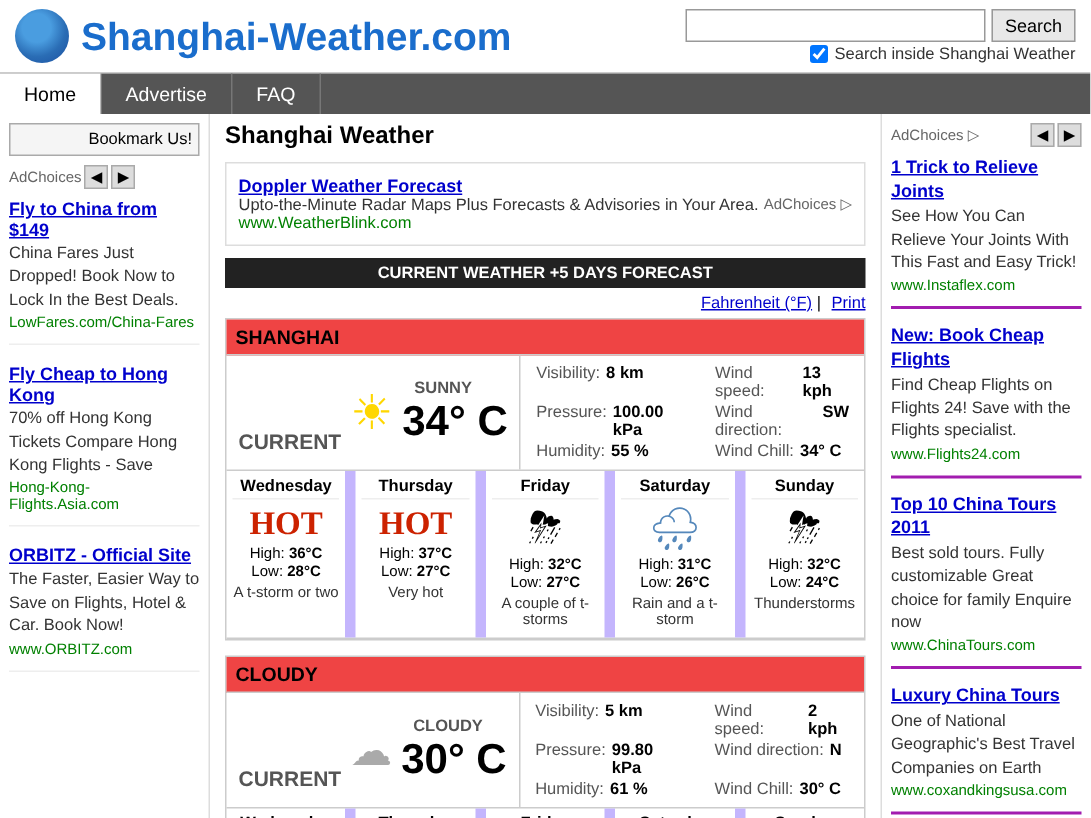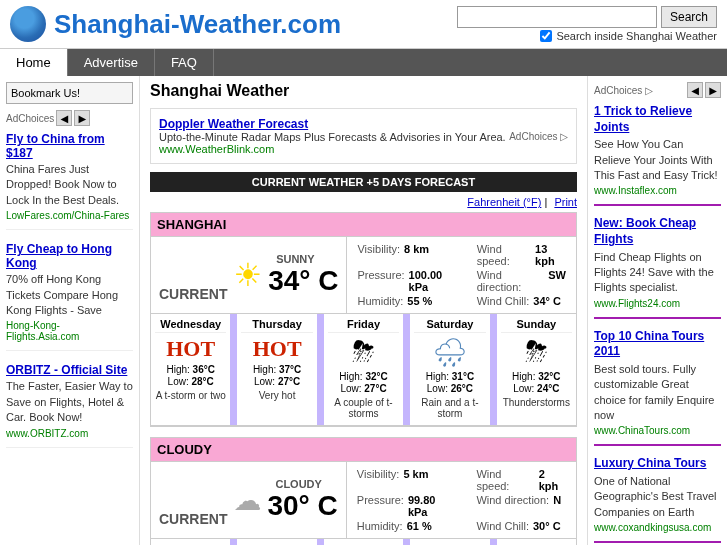--- a/index.html
+++ b/index.html
@@ -19,21 +19,21 @@
     
     #nav { background: #555; display: flex; gap: 0; }
     .nav-item { padding: 6px 16px; color: #fff; font-size: 13px; cursor: pointer; border-right: 1px solid #777; }
     .nav-item.active { background: #fff; color: #000; }
 
     
     #main { display: flex; gap: 0; }
     
     
     #left-sidebar { width: 140px; min-width: 140px; padding: 6px; border-right: 1px solid #ddd; }
-    .sidebar-bookmark { border: 1px solid #aaa; text-align: left; padding: 4px; margin-bottom: 6px; font-size: 11px; cursor: pointer; background: #f5f5f5; }
+    .sidebar-bookmark { border: 1px solid #aaa; text-align: right; padding: 4px; margin-bottom: 6px; font-size: 11px; cursor: pointer; background: #f5f5f5; }
     .sidebar-adchoices { font-size: 10px; color: #666; display: flex; align-items: center; gap: 2px; margin-bottom: 6px; }
     .ad-nav { display: flex; gap: 2px; }
     .ad-nav-btn { width: 16px; height: 16px; background: #ddd; border: 1px solid #aaa; font-size: 10px; cursor: pointer; display: flex; align-items: center; justify-content: center; }
     .sidebar-ad { margin-bottom: 12px; border-bottom: 1px solid #eee; padding-bottom: 8px; }
     .sidebar-ad-title { color: #0000cc; font-size: 12px; font-weight: bold; text-decoration: underline; cursor: pointer; margin-bottom: 2px; }
     .sidebar-ad-text { font-size: 11px; color: #333; line-height: 1.4; }
     .sidebar-ad-url { font-size: 10px; color: #008000; margin-top: 2px; }
 
     
     #center { flex: 1; padding: 6px 10px; }
@@ -48,21 +48,21 @@
 
     
     #weather-header-bar { background: #222; color: #fff; font-size: 11px; font-weight: bold; text-align: center; padding: 4px; margin-bottom: 4px; }
     
     
     .unit-links { text-align: right; font-size: 11px; margin-bottom: 4px; }
     .unit-links a { color: #0000cc; text-decoration: underline; cursor: pointer; margin-left: 4px; }
 
     
     .city-section { border: 1px solid #ccc; margin-bottom: 10px; }
-    .city-header { font-size: 13px; font-weight: bold; padding: 4px 6px; background: #f9a8d4; border-bottom: 1px solid #ccc; }
+    .city-header { font-size: 13px; font-weight: bold; padding: 4px 6px; background: #ef4444; border-bottom: 1px solid #ccc; }
     .city-current-row { display: flex; align-items: stretch; border-bottom: 1px solid #ccc; }
     .city-current-main { display: flex; align-items: center; padding: 8px; border-right: 1px solid #ccc; min-width: 180px; }
     .current-label { font-size: 14px; font-weight: bold; color: #555; display: block; margin-bottom: 2px; margin-top: 40px; }
     .current-condition { font-size: 11px; font-weight: bold; color: #555; margin-left: 8px; }
     .current-temp { font-size: 28px; font-weight: bold; }
     .city-current-details { display: flex; flex-direction: column; justify-content: center; padding: 6px 10px; flex: 1; font-size: 11px; }
     .detail-grid { display: grid; grid-template-columns: 1fr 1fr; gap: 2px 30px; }
     .detail-item { display: flex; gap: 4px; }
     .detail-label { color: #555; }
     .detail-value { font-weight: bold; }
@@ -116,21 +116,21 @@
     <div class="sidebar-bookmark">Bookmark Us!</div>
     <div class="sidebar-adchoices">
       <span>AdChoices</span>
       <div class="ad-nav">
         <button class="ad-nav-btn">◀</button>
         <button class="ad-nav-btn">▶</button>
       </div>
     </div>
 
     <div class="sidebar-ad">
-      <div class="sidebar-ad-title">Fly to China from $187</div>
+      <div class="sidebar-ad-title">Fly to China from $149</div>
       <div class="sidebar-ad-text">China Fares Just Dropped! Book Now to Lock In the Best Deals.</div>
       <div class="sidebar-ad-url">LowFares.com/China-Fares</div>
     </div>
     <div class="sidebar-ad">
       <div class="sidebar-ad-title">Fly Cheap to Hong Kong</div>
       <div class="sidebar-ad-text">70% off Hong Kong Tickets Compare Hong Kong Flights - Save</div>
       <div class="sidebar-ad-url">Hong-Kong-Flights.Asia.com</div>
     </div>
     <div class="sidebar-ad">
       <div class="sidebar-ad-title">ORBITZ - Official Site</div>

